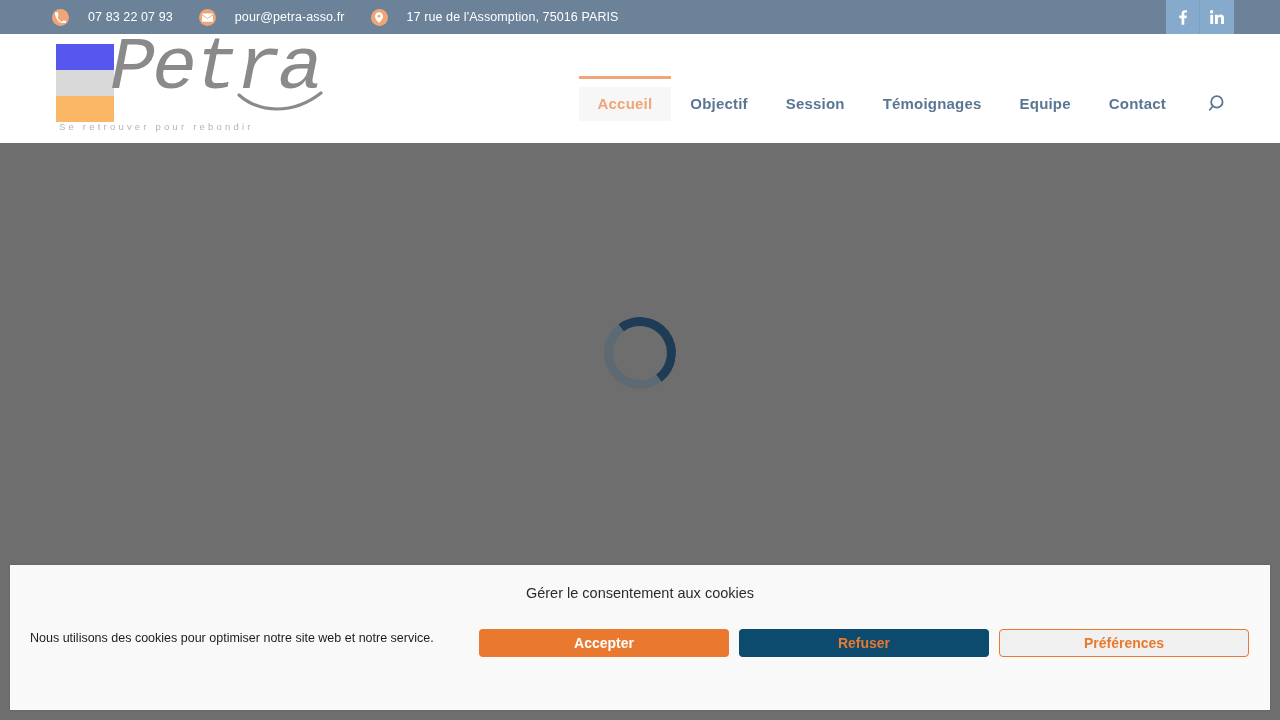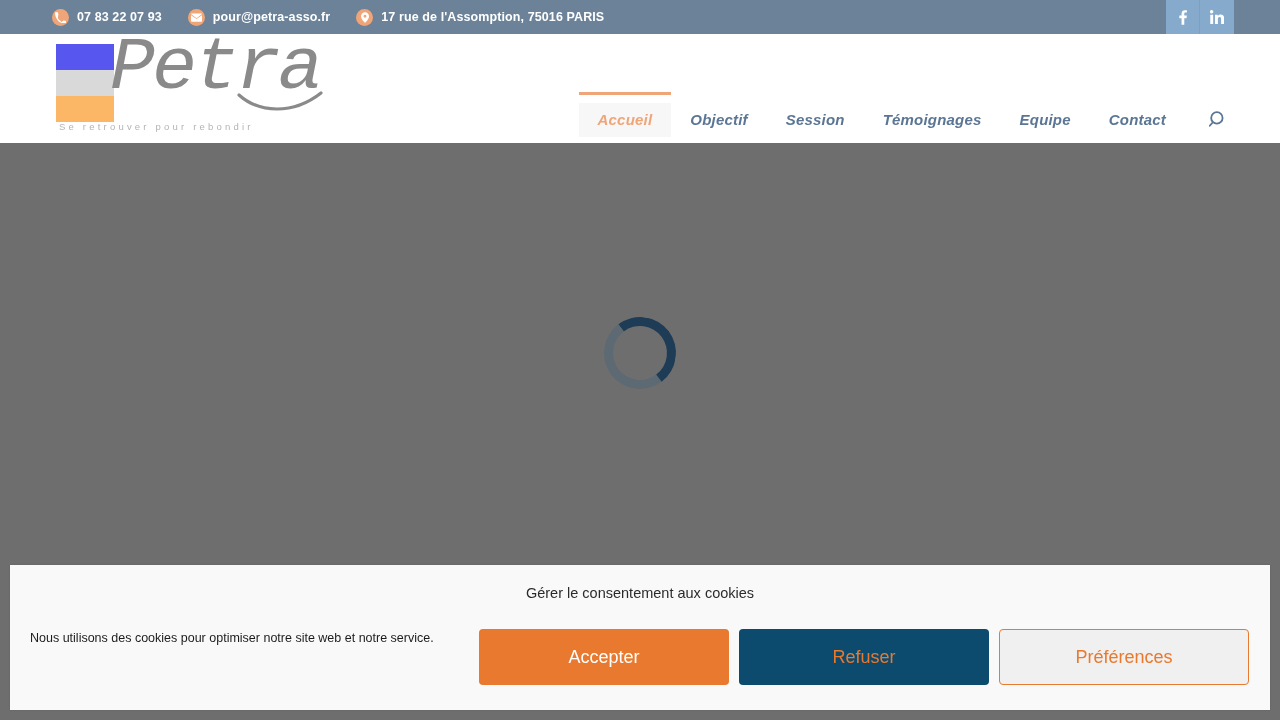--- a/index.html
+++ b/index.html
@@ -32,26 +32,25 @@
   }
   .topbar-left {
     display: flex;
     align-items: center;
     margin-left: 52px;
     gap: 26px;
   }
   .tb-item {
     display: flex;
     align-items: center;
-    gap: 8px;
+    gap: 19px;
     color: #ffffff;
     font-size: 12.5px;
     letter-spacing: .1px;
     white-space: nowrap;
-    font-weight: bold;
   }
   .tb-icon {
     width: 17px; height: 17px;
     border-radius: 50%;
     background: #f0a578;
     display: flex;
     align-items: center;
     justify-content: center;
     flex: 0 0 auto;
   }
@@ -124,25 +123,24 @@
     top: 80px;
     font-size: 9.5px;
     letter-spacing: 3.2px;
     color: #b4b4b4;
     white-space: nowrap;
   }
 
   .nav {
     position: absolute;
     right: 46px;
-    top: 16px;
+    top: 0;
     height: 139px;
     display: flex;
     align-items: center;
-    font-style: italic;
   }
   .nav-item {
     font-size: 15px;
     font-weight: bold;
     color: #5b7694;
     padding: 0 19px;
     line-height: 34px;
     height: 34px;
     position: relative;
     white-space: nowrap;
@@ -223,29 +221,30 @@
   }
   .cookie-buttons {
     position: absolute;
     left: 469px;
     top: 64px;
     display: flex;
     gap: 10px;
   }
   .ck-btn {
     width: 250px;
-    height: 56px;
+    height: 28px;
     border-radius: 4px;
-    font-size: 18px;
+    font-size: 14px;
     display: flex;
     align-items: center;
     justify-content: center;
     cursor: pointer;
     border: 1px solid transparent;
     font-family: "Liberation Sans", sans-serif;
+    font-weight: bold;
   }
   .ck-accept {
     background: #e8792e;
     color: #ffffff;
   }
   .ck-refuse {
     background: #0c4a6e;
     color: #e8792e;
   }
   .ck-prefs {

